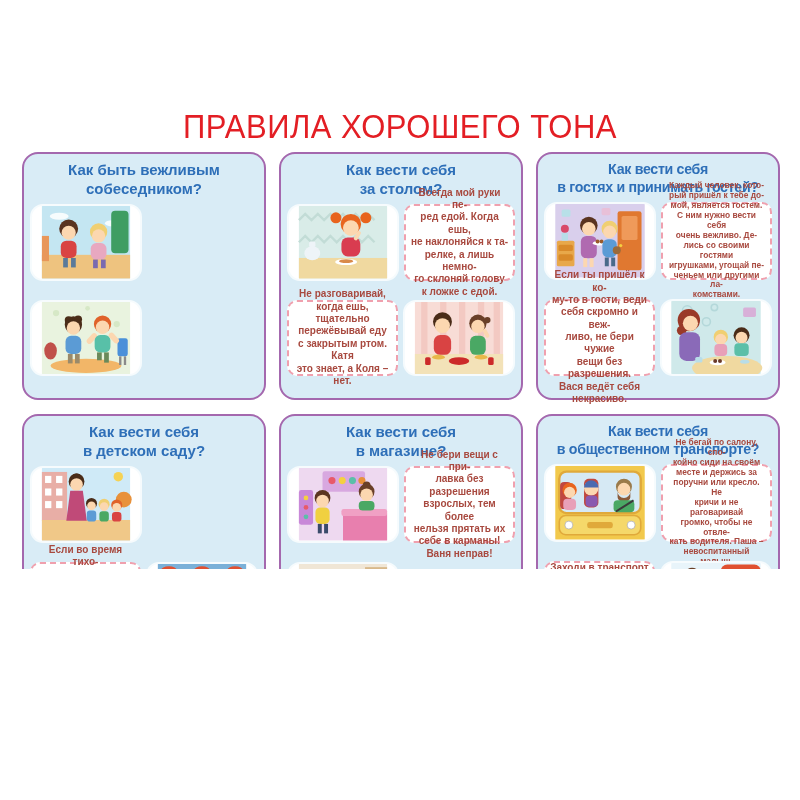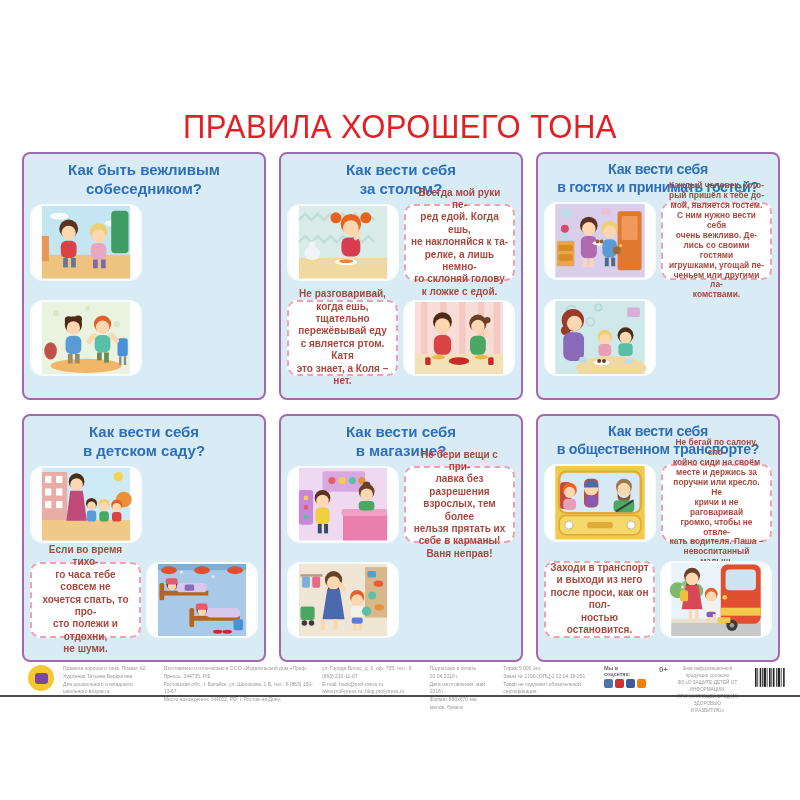--- a/index.html
+++ b/index.html
@@ -1,24 +1,24 @@
 <!DOCTYPE html>
 <html><head>
 <meta charset="utf-8">
 <style>
   html,body{margin:0;padding:0;background:#fff;}
-  .poster{position:relative;width:800px;height:800px;background:#ffffff;overflow:hidden;
+  .poster{position:relative;width:800px;height:569px;background:#ffffff;overflow:hidden;
           font-family:"Liberation Sans",sans-serif;}
   .main-title{position:absolute;top:109px;left:0;width:800px;text-align:center;
 ardenne    font-weight:bold;font-size:31px;letter-spacing:0.5px;color:#e31e24;
     font-family:"Liberation Sans",sans-serif;transform:scaleY(1.08);}
   .grid{position:absolute;top:152px;left:22px;width:758px;
         display:grid;grid-template-columns:244px 244px 244px;grid-template-rows:248px 248px;
         column-gap:13px;row-gap:14px;}
-  .panel{background:#d9ecf6;border:2px solid #a468ae;border-radius:8px;
+  .panel{background:#d9ecf6;border:2px solid #a468ae;border-radius:16px;
          box-sizing:border-box;padding:3px 6px 5px;display:flex;flex-direction:column;}
   .panel-title{color:#2e6fb8;font-weight:bold;font-size:15px;line-height:1.27;
                text-align:center;margin:3px 0 4px;white-space:pre-line;}
   .panel-title.tight{font-size:14.2px;letter-spacing:-0.3px;}
   .row{flex:1;display:flex;gap:5px;margin-top:2px;margin-bottom:17px;min-height:0;}
   .pic{flex:0 0 112px;border-radius:13px;overflow:hidden;border:2px solid #f6fbfd;
        box-sizing:border-box;background:#fff;}
   .pic svg{width:100%;height:100%;display:block;}
   .bubble{flex:1;background:#ffffff;border:2px dashed #f0a0ae;border-radius:10px;
           color:#a8493f;font-weight:bold;font-size:10px;line-height:1.24;
@@ -132,21 +132,21 @@
 ред едой. Когда ешь,
 не наклоняйся  к та-
 релке, а лишь немно-
 го склоняй голову
 к ложке с едой.</div>
       </div>
       <div class="row">
         <div class="bubble">Не разговаривай,
 когда ешь, тщательно
 пережёвывай еду
-с является ртом. Катя
+с закрытым ртом. Катя
 это знает, а Коля – нет.</div>
         <div class="pic">
           <svg viewBox="0 0 112 92">
             <rect width="112" height="92" fill="#f8dcd6"></rect>
             <rect x="8" y="0" width="8" height="92" fill="#f3c9c2"></rect>
               <rect x="32" y="0" width="8" height="92" fill="#f3c9c2"></rect>
             <rect x="56" y="0" width="8" height="92" fill="#f3c9c2"></rect>
               <rect x="80" y="0" width="8" height="92" fill="#f3c9c2"></rect>
             <rect x="100" y="0" width="8" height="92" fill="#f3c9c2"></rect>
             <rect x="0" y="66" width="112" height="26" fill="#f3e2b8"></rect>
@@ -205,20 +205,27 @@
 рый пришёл к тебе до-
 мой, является гостем.
 С ним нужно вести себя
 очень вежливо. Де-
 лись со своими гостями
 игрушками, угощай пе-
 ченьем или другими ла-
 комствами.</div>
       </div>
       <div class="row">
+        <div class="bubble">Если ты пришёл к ко-
+му-то в гости, веди
+себя скромно и веж-
+ливо, не бери чужие
+вещи без разрешения.
+Вася ведёт себя
+некрасиво.</div>
         <div class="pic">
           <svg viewBox="0 0 112 92">
             <rect width="112" height="92" fill="#cfe9ea"></rect>
             <circle cx="20" cy="12" r="6" fill="none" stroke="#b4d8da" stroke-width="2"></circle>
             <circle cx="54" cy="8" r="4" fill="none" stroke="#b4d8da" stroke-width="2"></circle>
             <circle cx="44" cy="26" r="5" fill="none" stroke="#b4d8da" stroke-width="2"></circle>
             <rect x="90" y="8" width="16" height="12" rx="2" fill="#d8b0d8"></rect>
             <circle cx="22" cy="24" r="14" fill="#9a3a28"></circle>
               <circle cx="13" cy="37" r="6" fill="#9a3a28"></circle>
             <circle cx="24" cy="28" r="9.5" fill="#fcd7b0"></circle>

